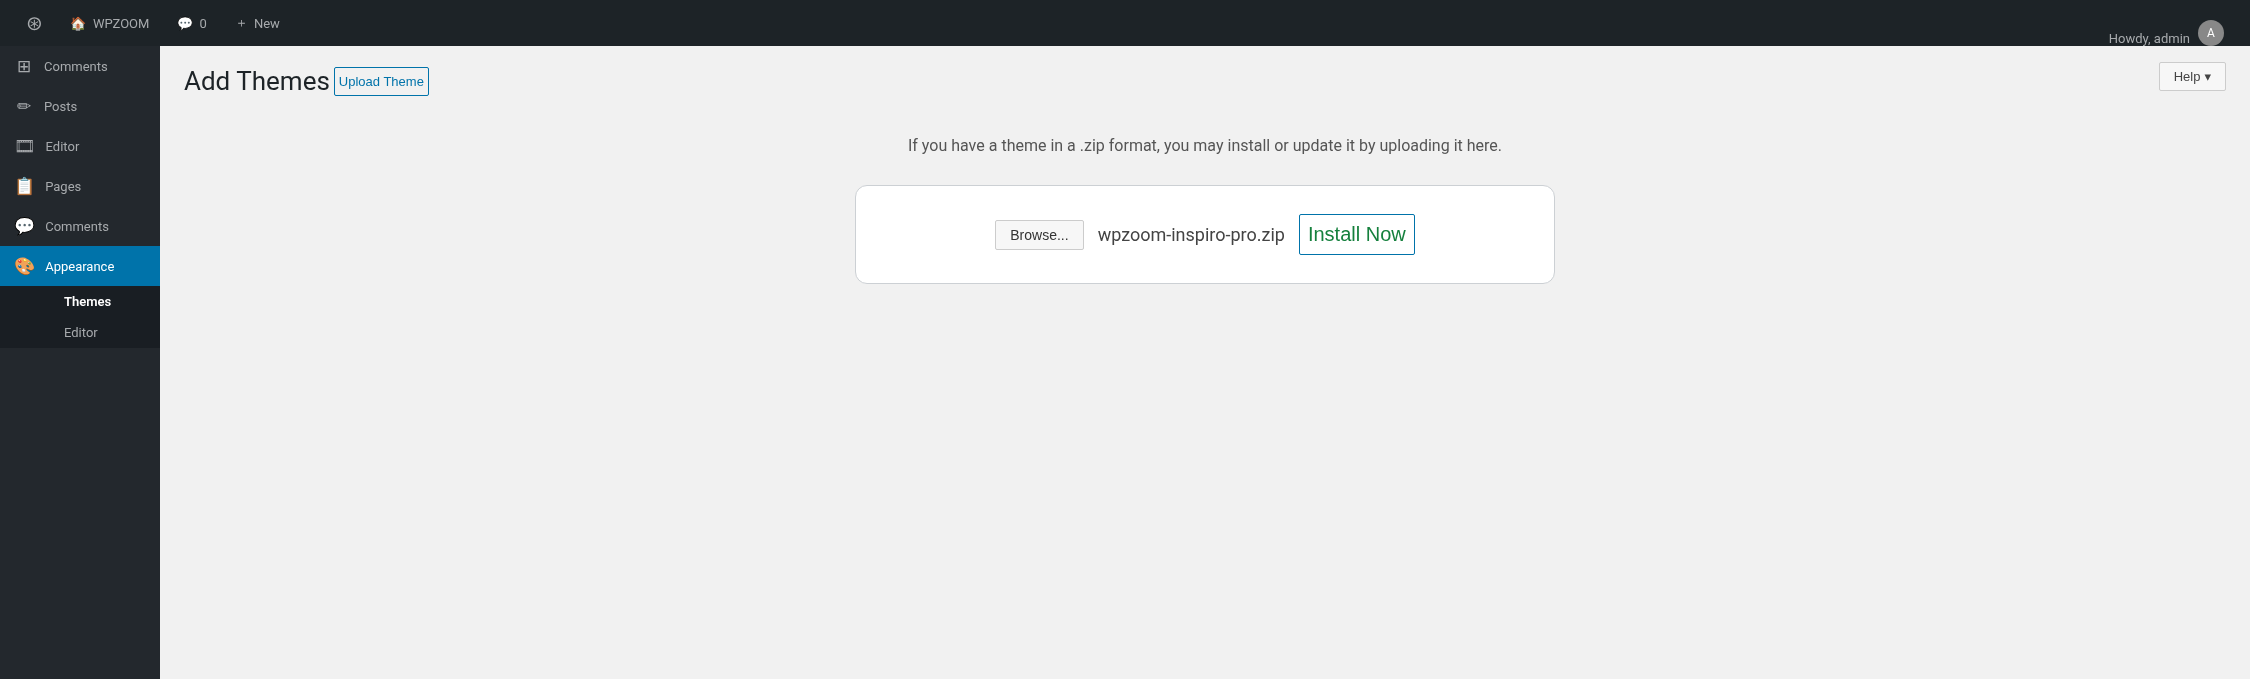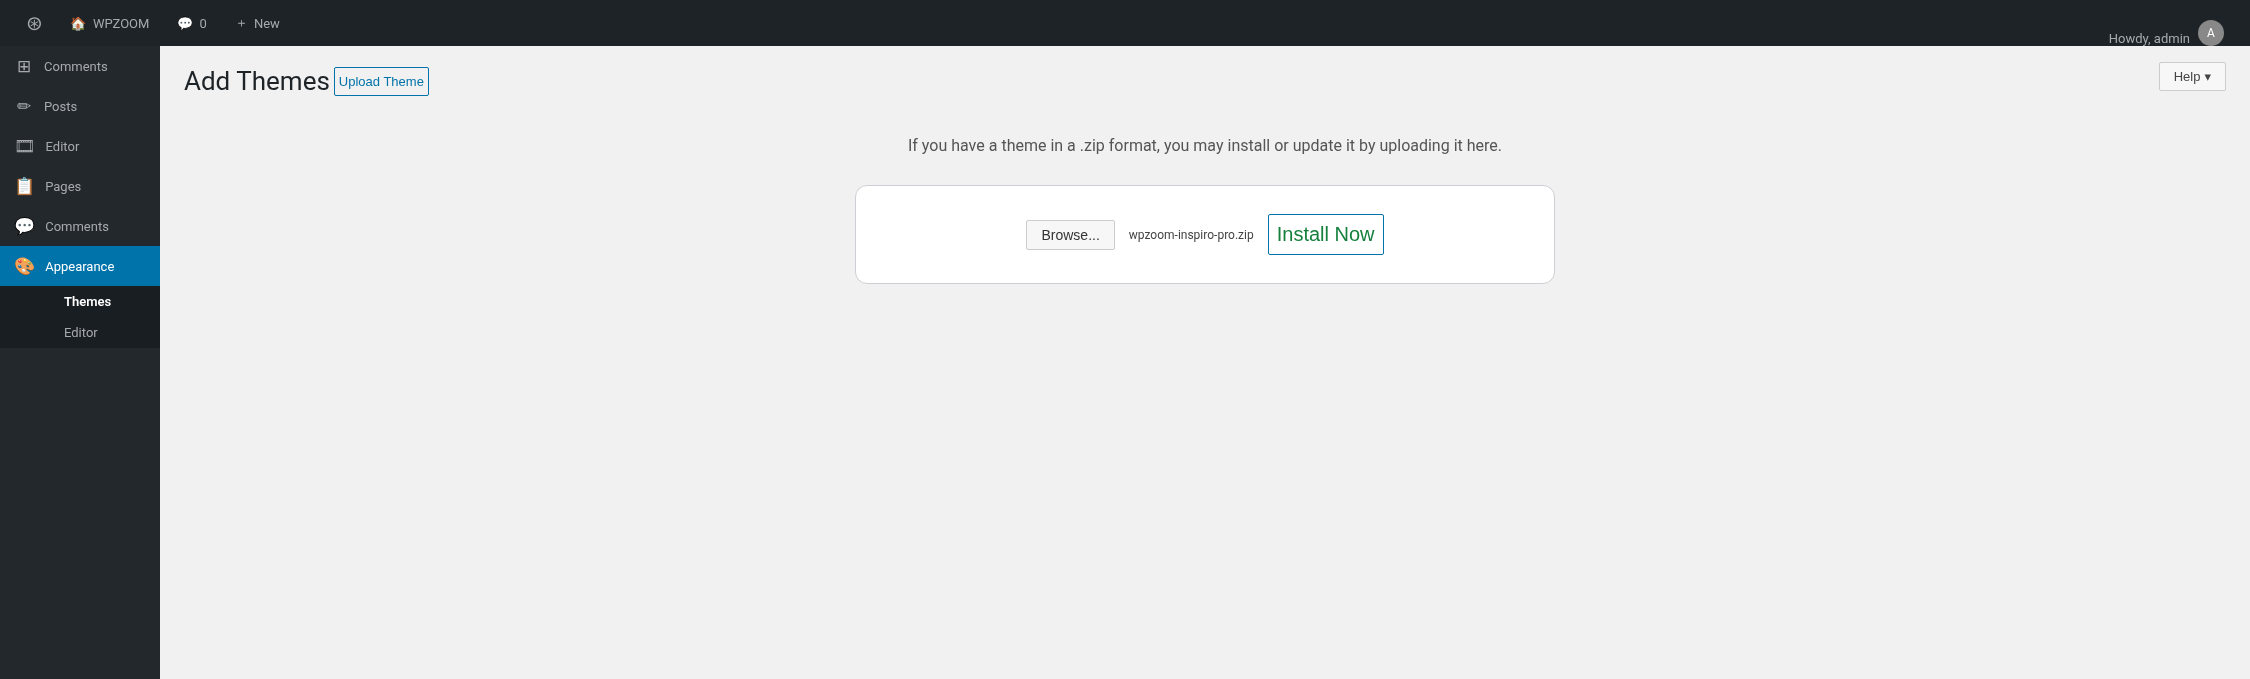--- a/index.html
+++ b/index.html
@@ -175,21 +175,21 @@
       background: #f7f7f7;
       border: 1px solid #ccc;
       color: #333;
       font-size: 14px;
       cursor: pointer;
       border-radius: 2px;
     }
 
     .file-name {
       color: #444;
-      font-size: 12px;
+      font-size: 18px;
     }
 
     .install-now-btn {
       padding: 8px 8px;
       background: transparent;
       border: 1.5px solid #0073aa;
       color: #15803d;
       font-size: 20px;
       cursor: pointer;
       border-radius: 2px;

